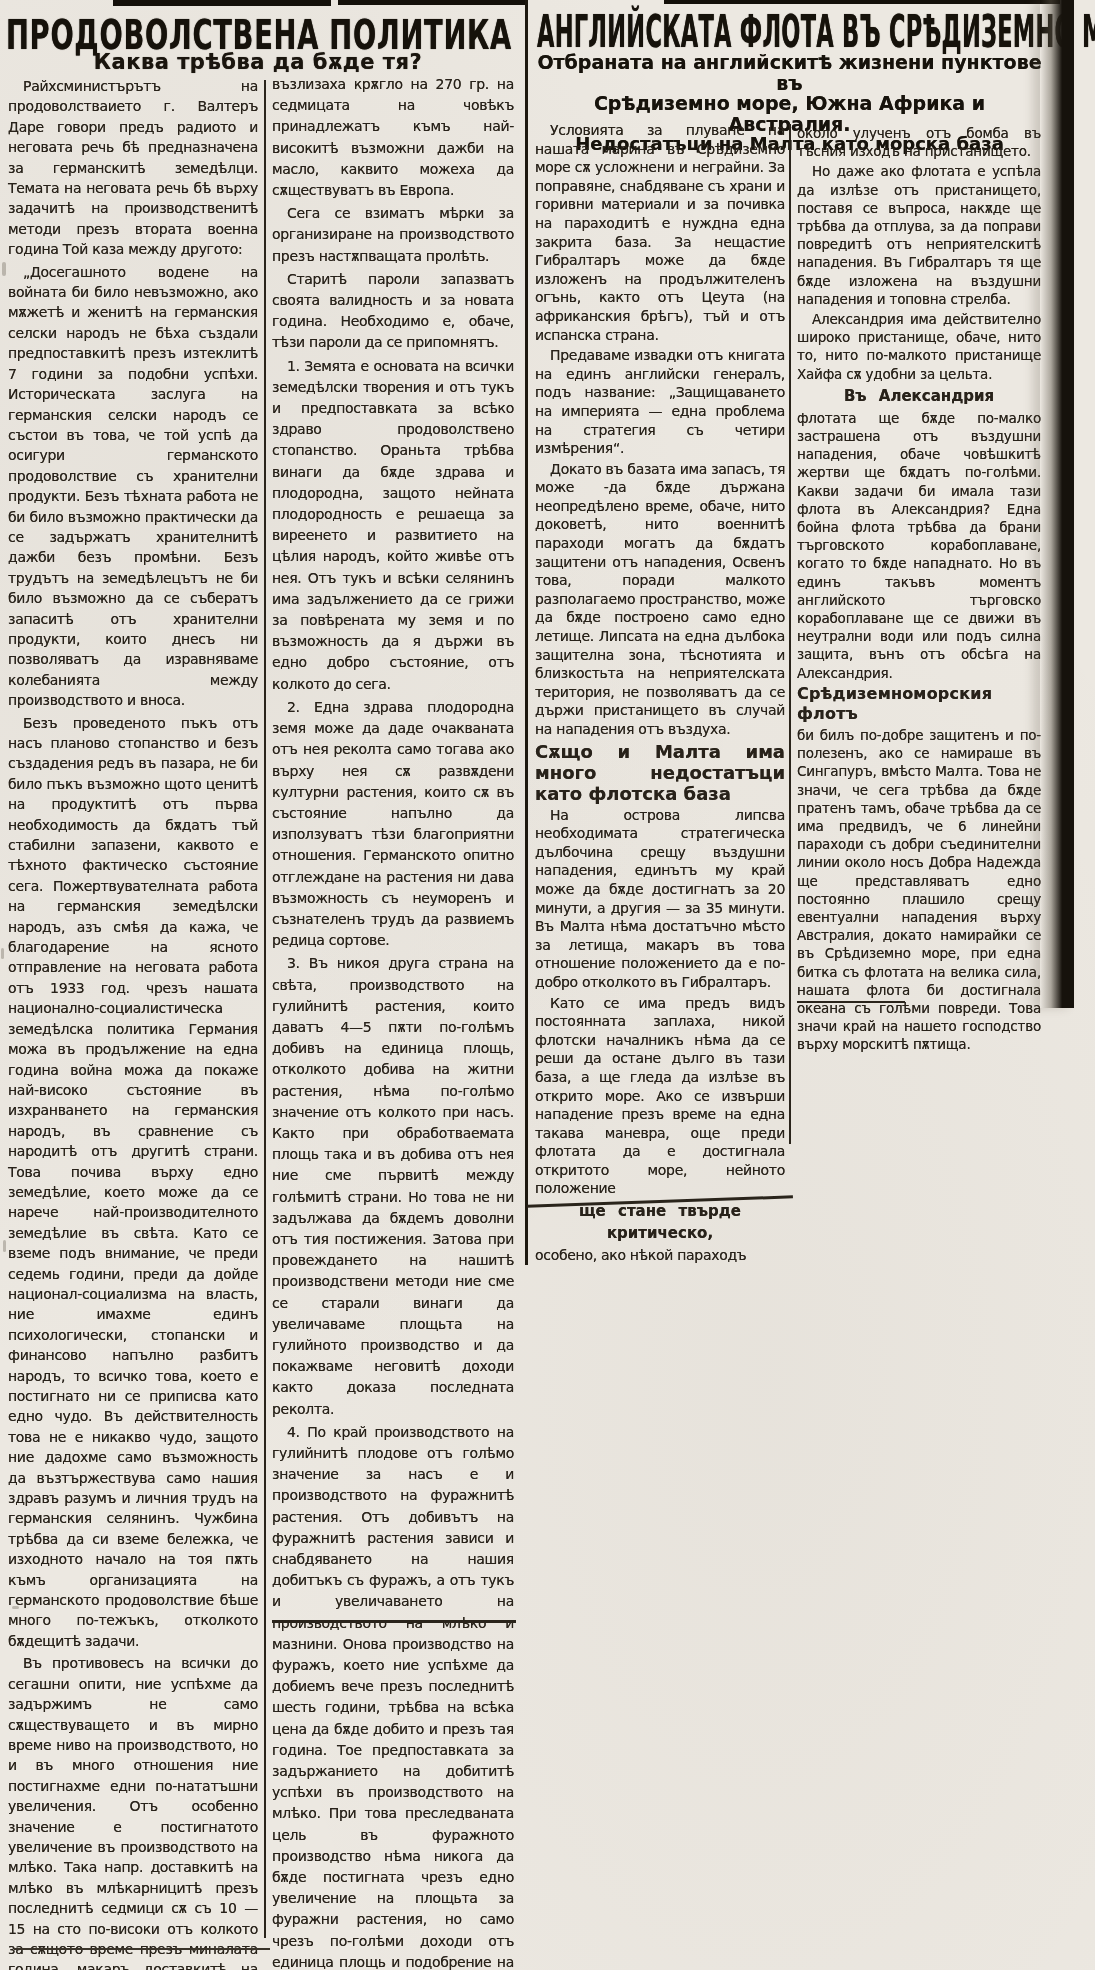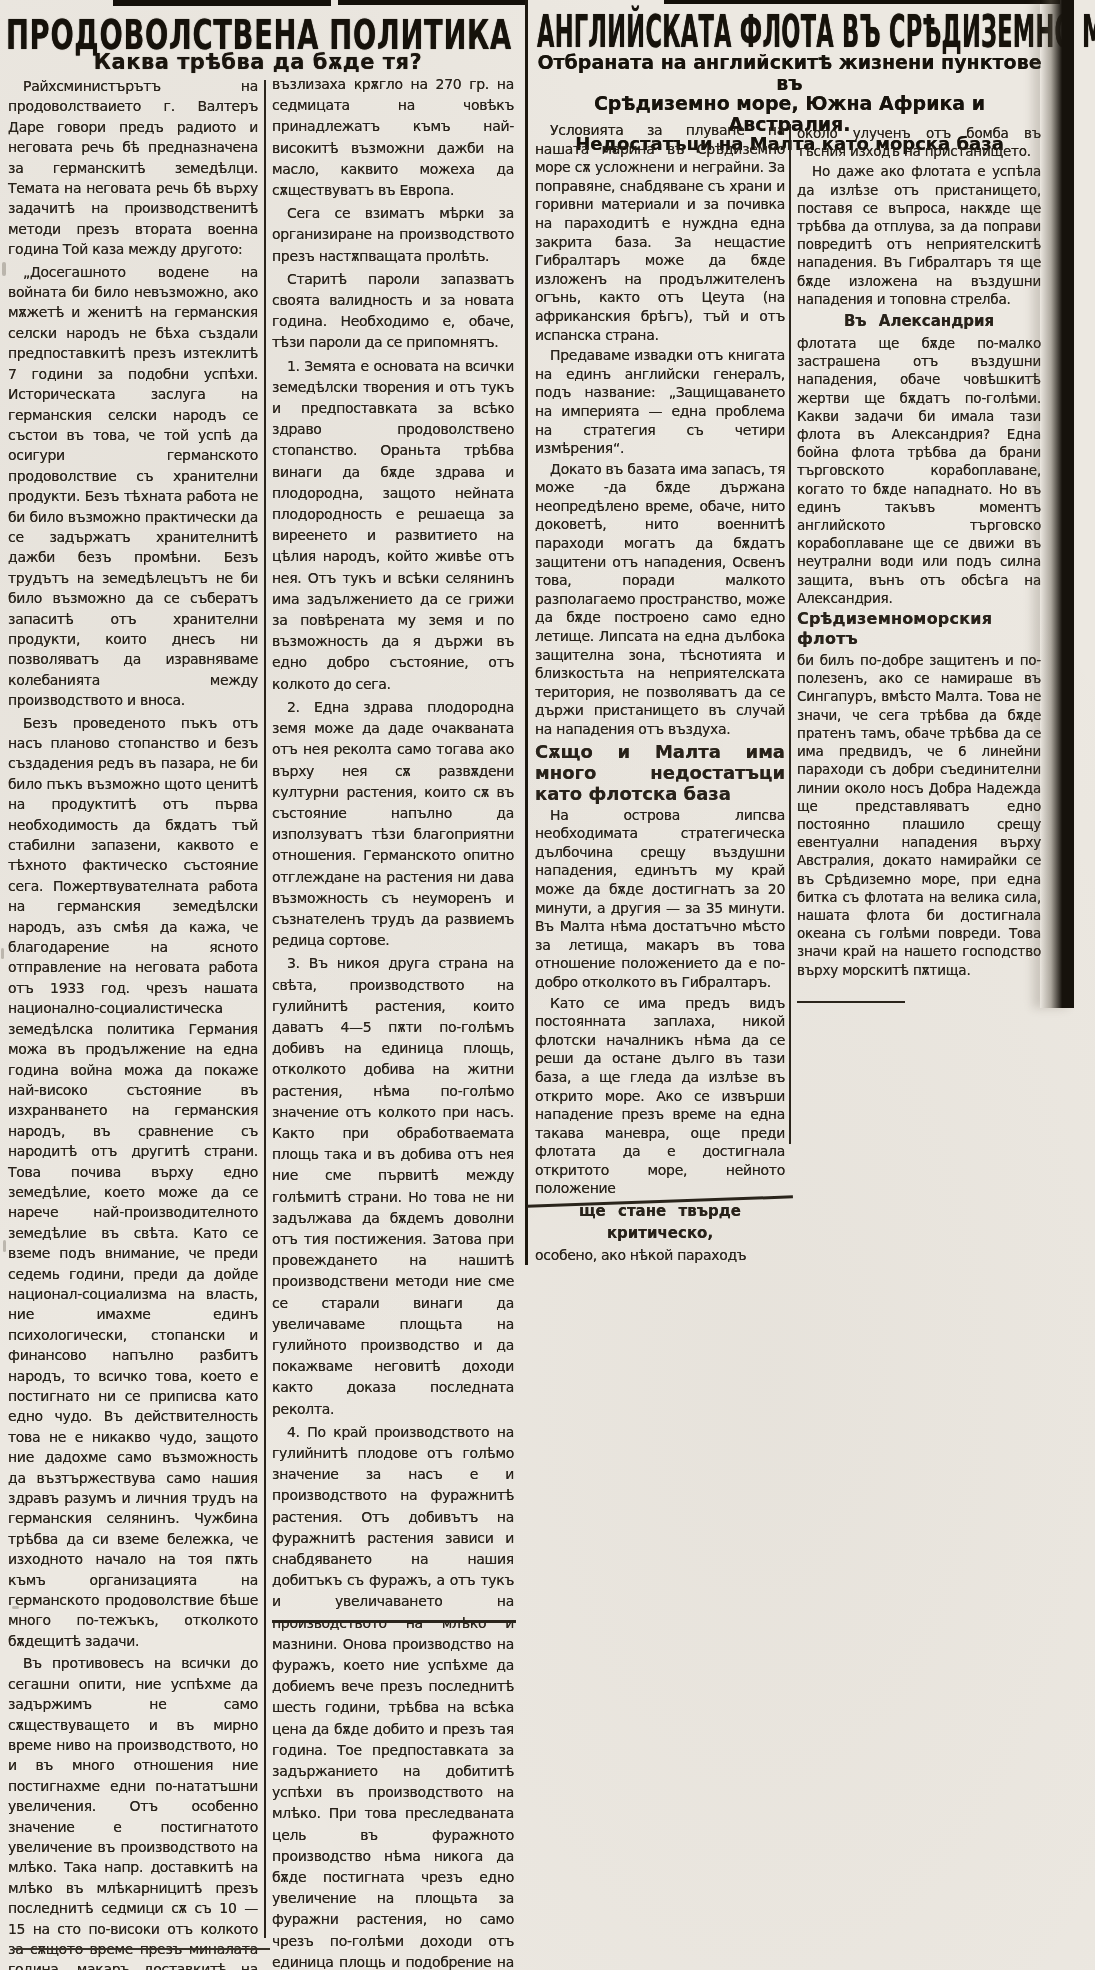--- a/index.html
+++ b/index.html
@@ -104,20 +104,21 @@
         <p class="para">Докато въ базата има запасъ, тя може -да бѫде държана неопредѣлено време, обаче, нито доковетѣ, нито военнитѣ параходи могатъ да бѫдатъ защитени отъ нападения, Освенъ това, поради малкото разполагаемо пространство, може да бѫде построено само едно летище. Липсата на една дълбока защителна зона, тѣснотията и близкостьта на неприятелската територия, не позволяватъ да се държи пристанището въ случай на нападения отъ въздуха.</p>
         <p class="subhead">Сѫщо и Малта има много недостатъци като флотска база</p>
         <p class="para">На острова липсва необходимата стратегическа дълбочина срещу въздушни нападения, единътъ му край може да бѫде достигнатъ за 20 минути, а другия — за 35 минути. Въ Малта нѣма достатъчно мѣсто за летища, макаръ въ това отношение положението да е по-добро отколкото въ Гибралтаръ.</p>
         <p class="para">Като се има предъ видъ постоянната заплаха, никой флотски началникъ нѣма да се реши да остане дълго въ тази база, а ще гледа да излѣзе въ открито море. Ако се извърши нападение презъ време на една такава маневра, още преди флотата да е достигнала откритото море, нейното положение</p>
         <p class="subhead-c">ще стане твърде критическо,</p>
         <p class="para cont">особено, ако нѣкой параходъ</p>
       </div>
     <div class="col col4">
         <p class="para cont">около улученъ отъ бомба въ тѣсния изходъ на пристанището.</p>
         <p class="para">Но даже ако флотата е успѣла да излѣзе отъ пристанището, поставя се въпроса, накѫде ще трѣбва да отплува, за да поправи повредитѣ отъ неприятелскитѣ нападения. Въ Гибралтаръ тя ще бѫде изложена на въздушни нападения и топовна стрелба.</p>
+        <p class="para">Александрия има действително широко пристанище, обаче, нито то, нито по-малкото пристанище Хайфа сѫ удобни за цельта.</p>
         <p class="subhead-c">Въ Александрия</p>
         <p class="para cont">флотата ще бѫде по-малко застрашена отъ въздушни нападения, обаче човѣшкитѣ жертви ще бѫдатъ по-голѣми. Какви задачи би имала тази флота въ Александрия? Една бойна флота трѣбва да брани търговското корабоплаване, когато то бѫде нападнато. Но въ единъ такъвъ моментъ английското търговско корабоплаване ще се движи въ неутрални води или подъ силна защита, вънъ отъ обсѣга на Александрия.</p>
         <p class="lead">Срѣдиземноморския флотъ</p>
         <p class="para cont">би билъ по-добре защитенъ и по-полезенъ, ако се намираше въ Сингапуръ, вмѣсто Малта. Това не значи, че сега трѣбва да бѫде пратенъ тамъ, обаче трѣбва да се има предвидъ, че 6 линейни параходи съ добри съединителни линии около носъ Добра Надежда ще представляватъ едно постоянно плашило срещу евентуални нападения върху Австралия, докато намирайки се въ Срѣдиземно море, при една битка съ флотата на велика сила, нашата флота би достигнала океана съ голѣми повреди. Това значи край на нашето господство върху морскитѣ пѫтища.</p>
       </div>
   </section>
 
   <div class="vrule vrule1"></div>
   <div class="vrule vrule2"></div>
   <div class="vrule vrule3"></div>

